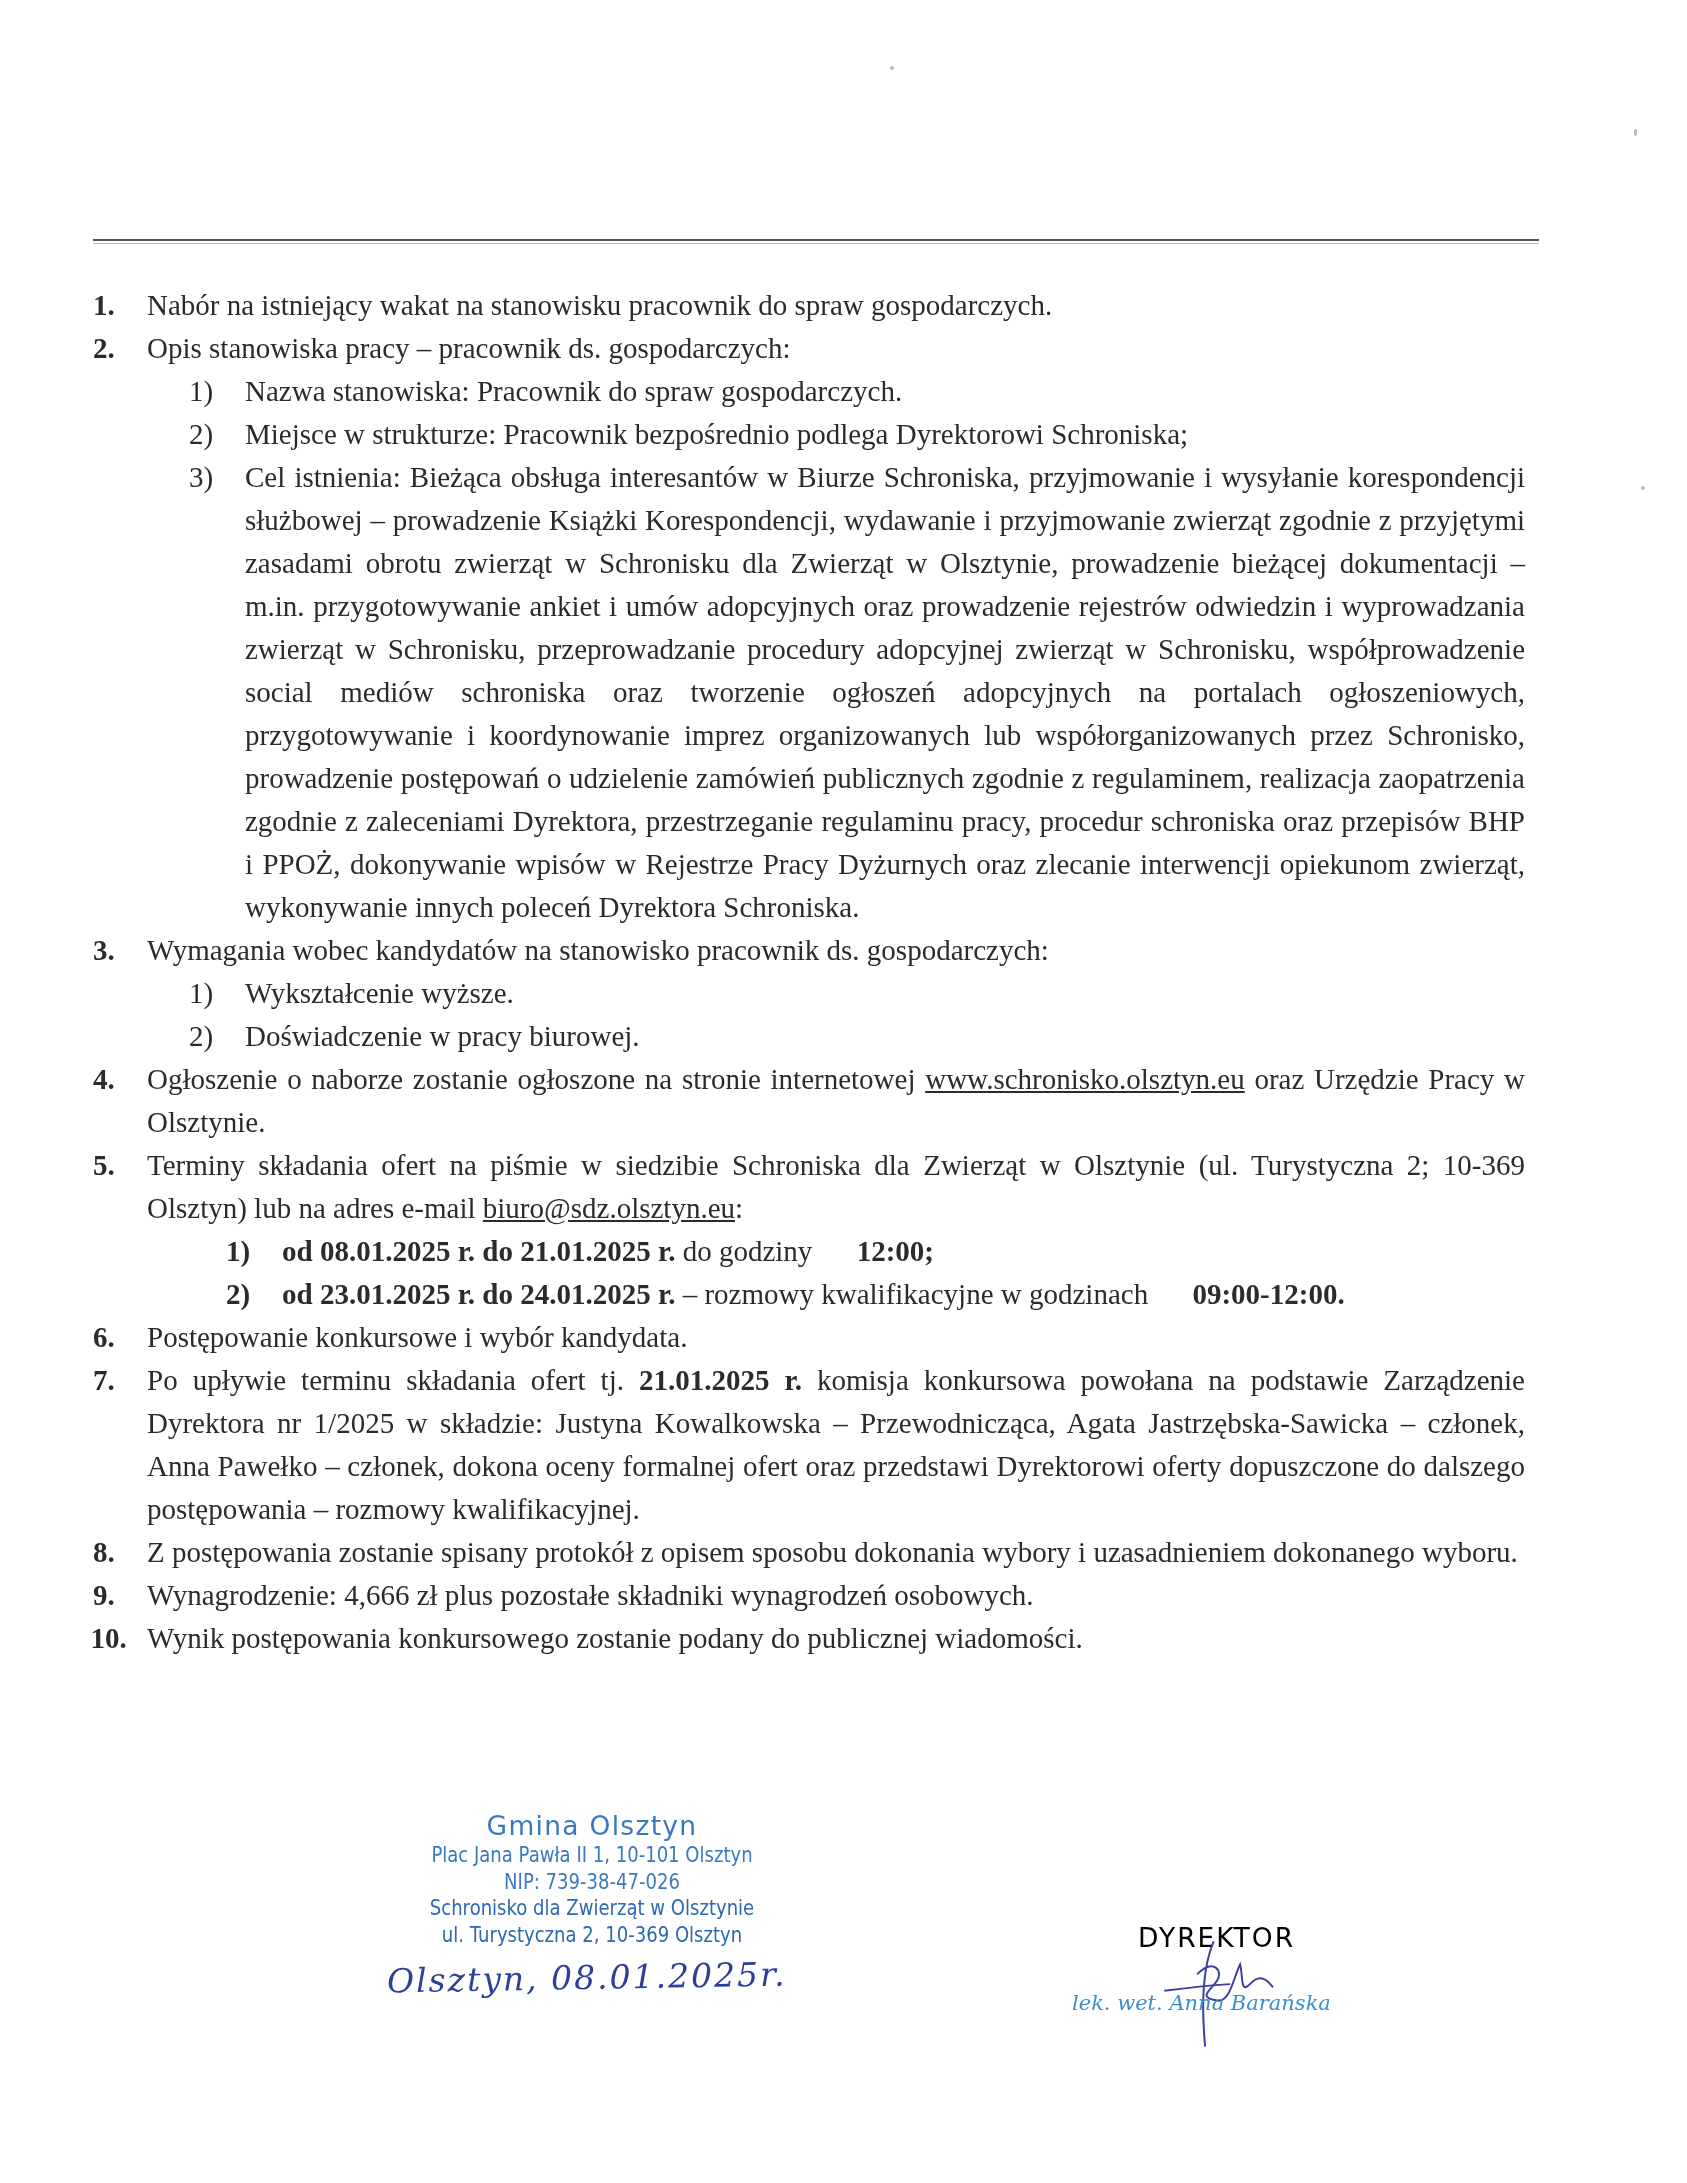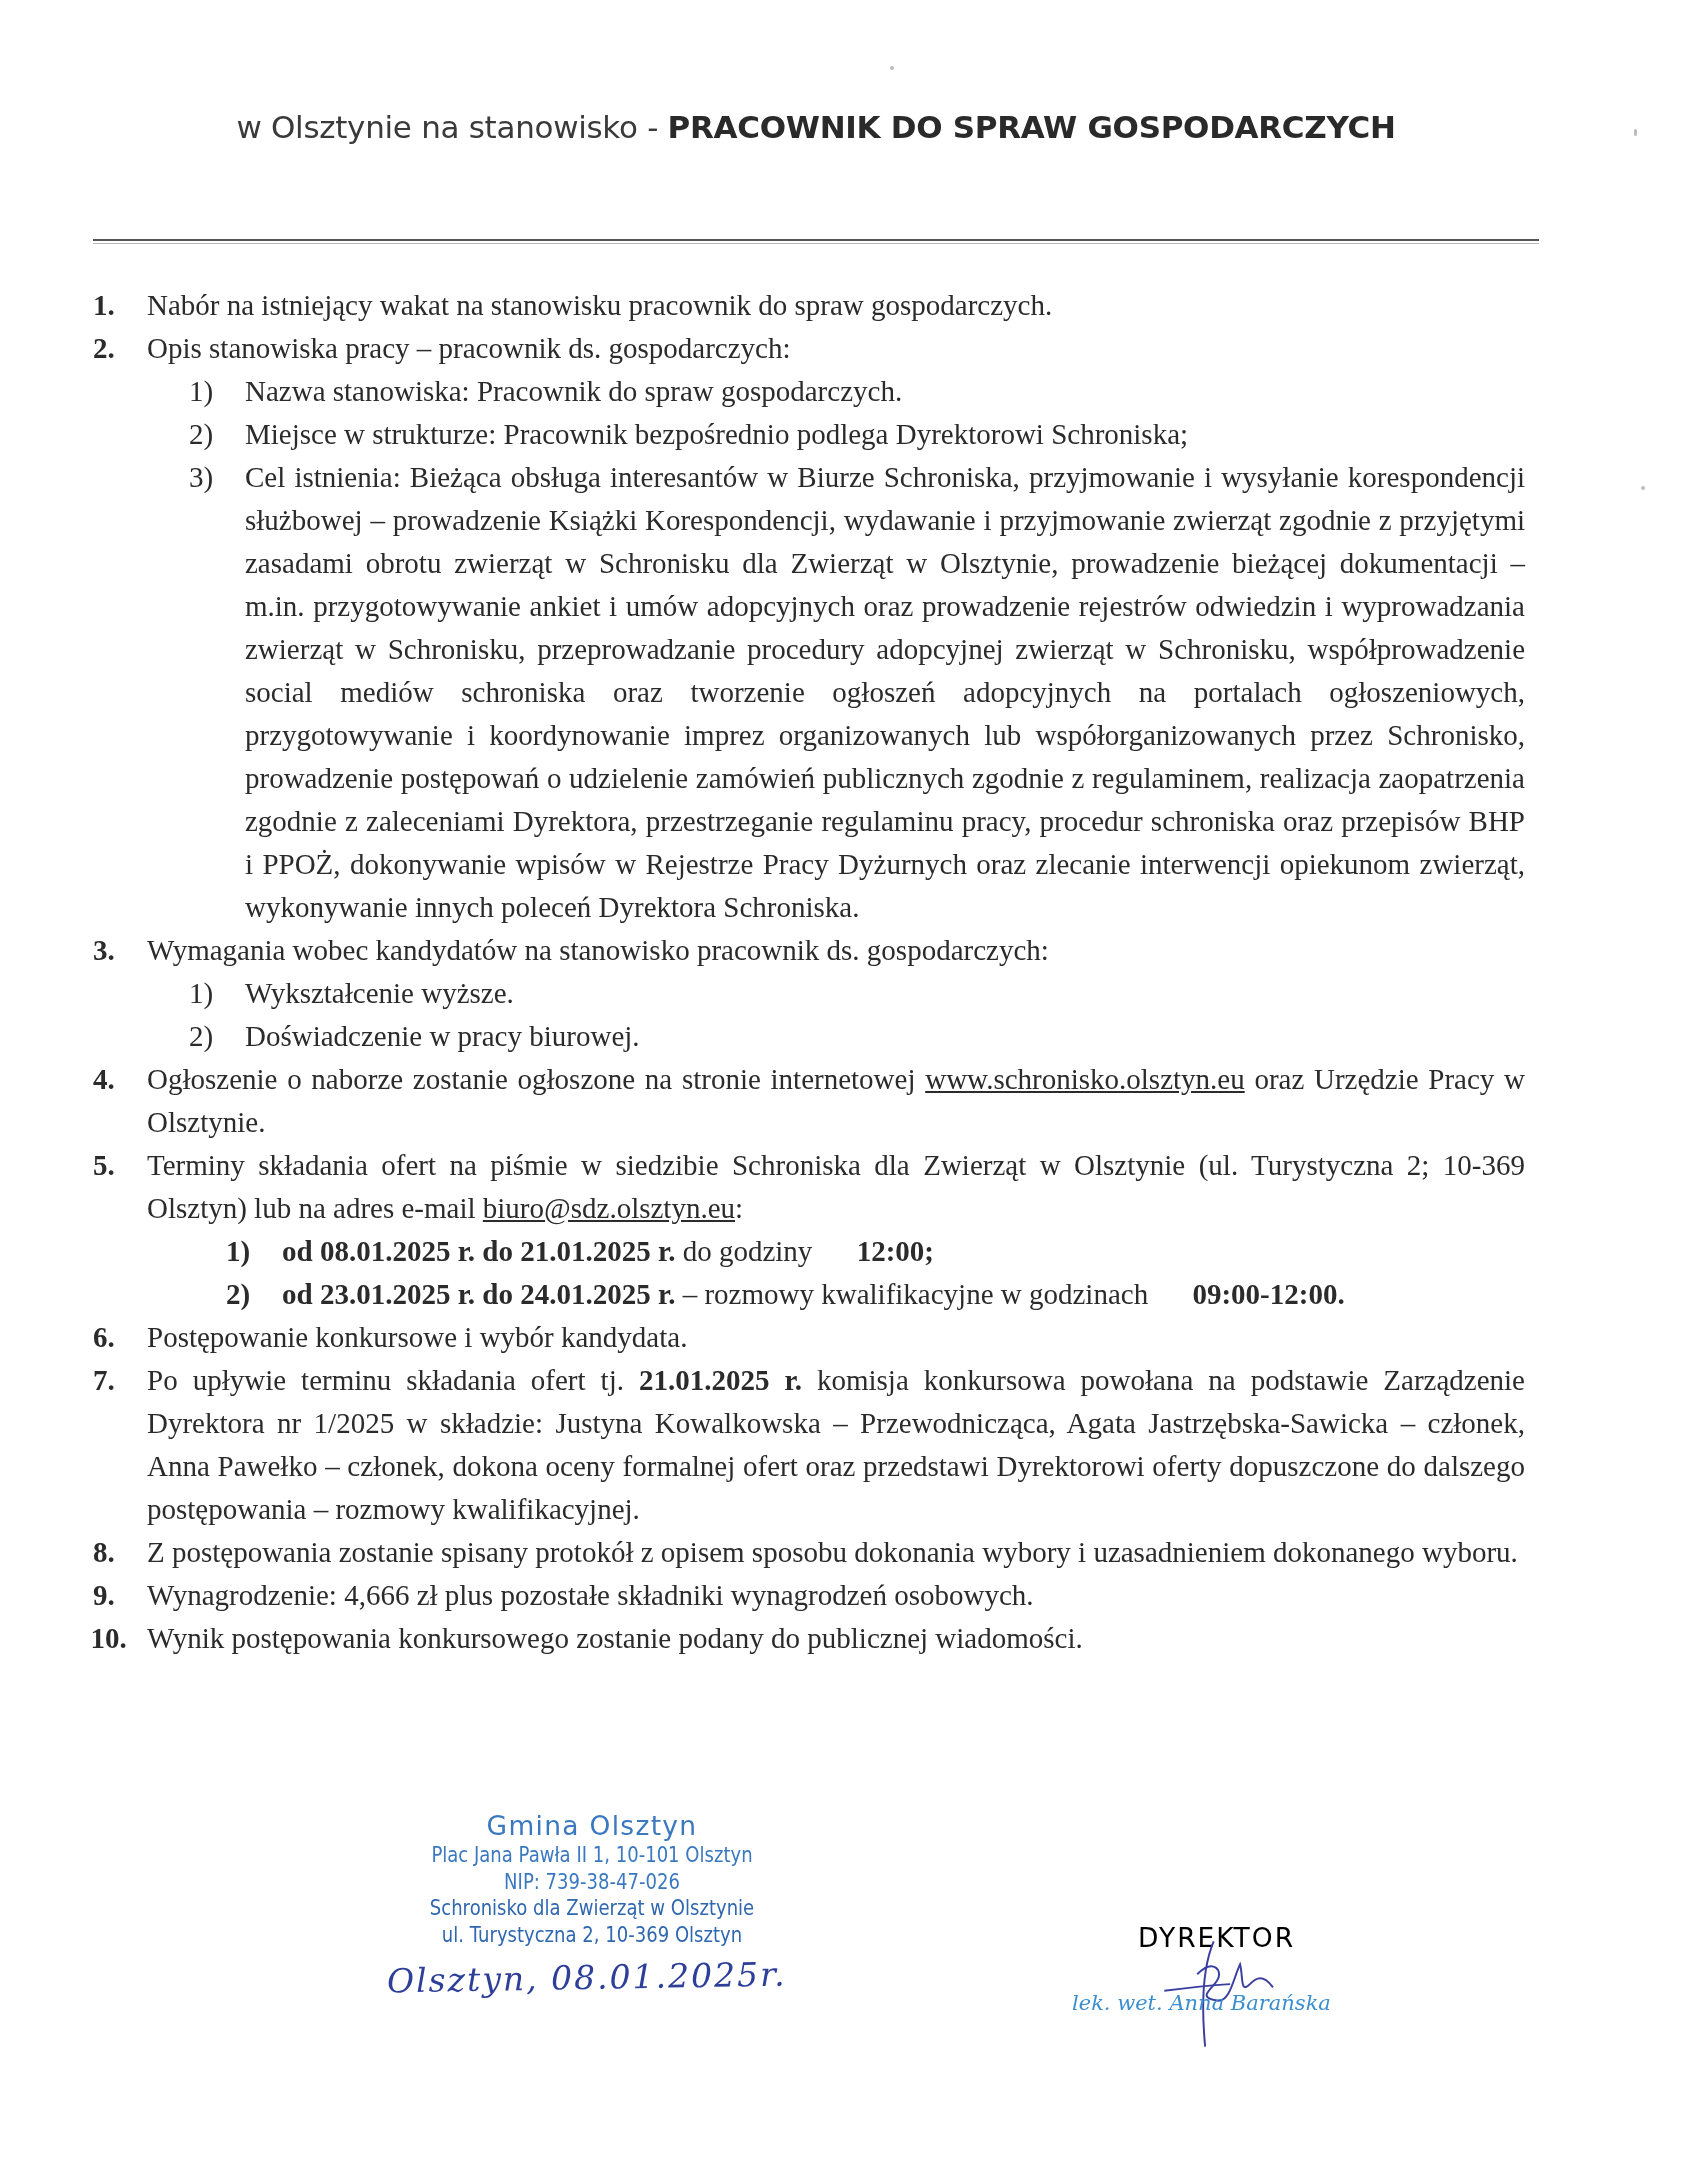--- a/index.html
+++ b/index.html
@@ -41,21 +41,20 @@
   .sig { position: absolute; left: 1151px; top: 1938px; width: 132px; height: 112px; }
 
   .speck { position: absolute; background: #bbb; border-radius: 50%; }
 </style>
 </head>
 <body>
 
 <div class="page">
 
   <div class="header">
-    <span class="hl"><span>w Olsztynie na stanowisko  -  </span><b>PRACOWNIK DO SPRAW GOSPODARCZYCH</b></span>
   </div>
   <div class="rule"></div>
   <div class="rule2"></div>
 
   <div class="body">
 
     <div class="item">
       <span class="num">1.</span>
       <span class="txt">Nabór na istniejący wakat na stanowisku pracownik do spraw gospodarczych.</span>
     </div>

